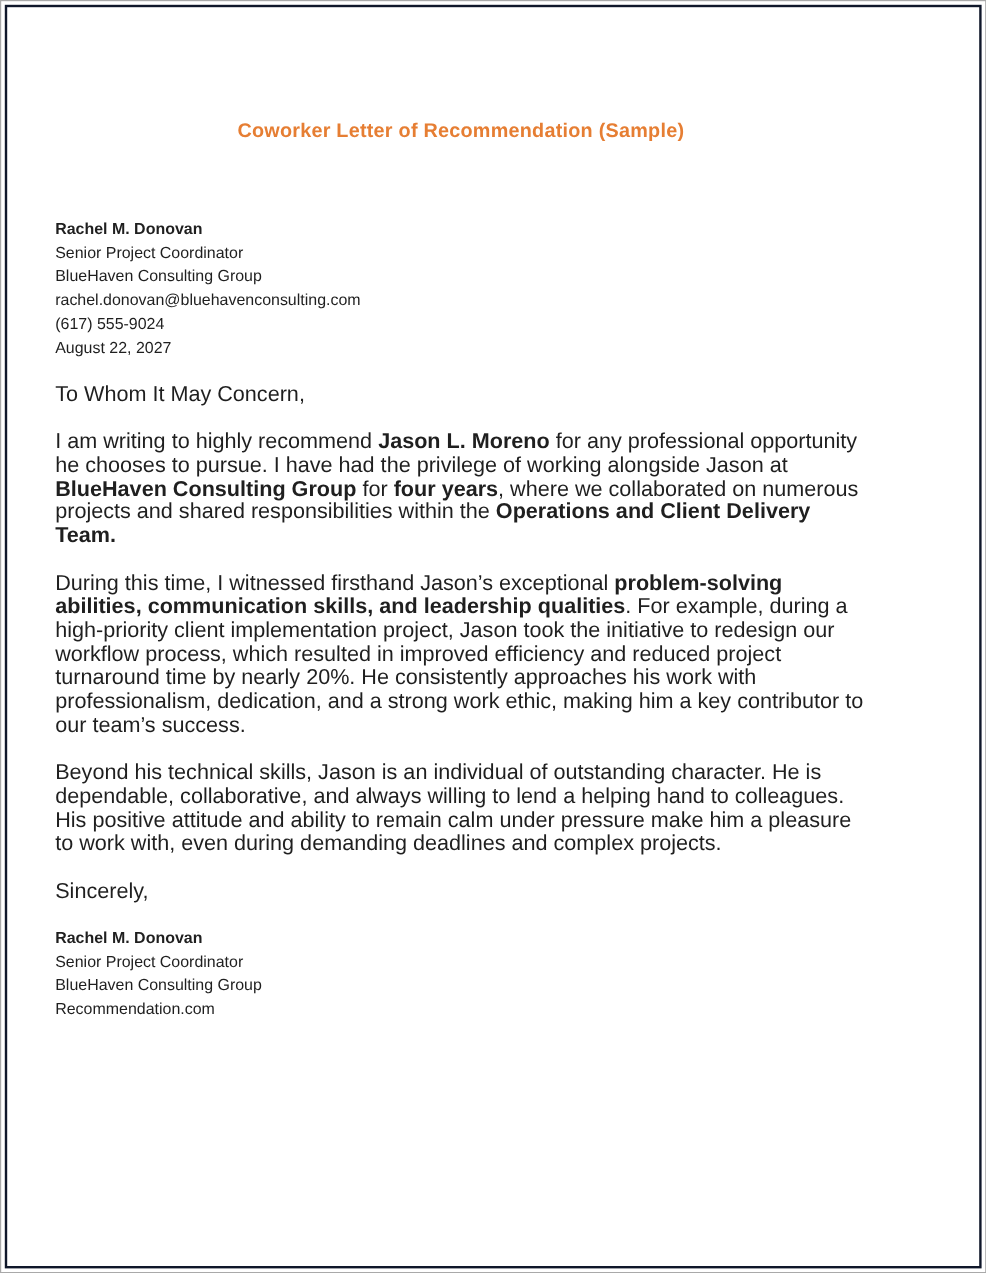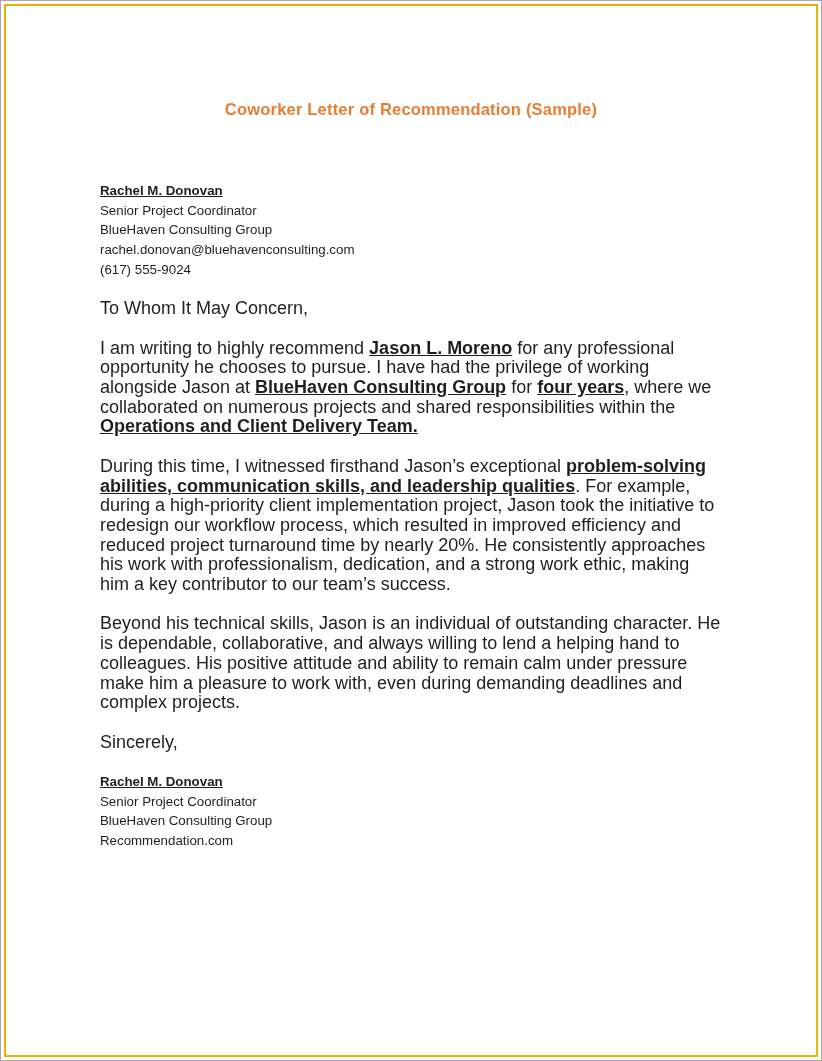--- a/index.html
+++ b/index.html
@@ -9,51 +9,52 @@
     box-sizing: border-box;
     border: 1px solid #a9a9a9;
     padding: 3px;
     background: #ffffff;
     font-family: "Liberation Sans", "DejaVu Sans", sans-serif;
     color: #1f1f1f;
   }
   .page-inner {
     box-sizing: border-box;
     height: 100%;
-    border: 2px solid #eab308;
-    padding: 62px 94px 0 94px;
+    border: 2px solid #0f172a;
+    padding: 62px 94px 0 40px;
     overflow: hidden;
   }
   .doc-title {
     margin: 32px 0 62px 0;
     text-align: center;
     font-size: 16.5px;
     font-weight: bold;
     color: #e67e33;
     letter-spacing: 0.2px;
   }
   .line  { margin: 0; font-size: 13.3px; line-height: 19.7px; }
   .para  { margin: 0 0 19.7px 0; font-size: 18px; line-height: 19.7px; }
   .block { margin: 0 0 19.7px 0; }
-  .b     { font-weight: bold; text-decoration: underline; }
+  .b     { font-weight: bold; }
 </style>
 </head>
 <body>
 
 <div class="page">
   <div class="page-inner">
 
     <h1 class="doc-title">Coworker Letter of Recommendation (Sample)</h1>
 
     <div class="block">
       <p class="line b">Rachel M. Donovan</p>
       <p class="line">Senior Project Coordinator</p>
       <p class="line">BlueHaven Consulting Group</p>
       <p class="line">rachel.donovan@bluehavenconsulting.com</p>
       <p class="line">(617) 555-9024</p>
+      <p class="line">August 22, 2027</p>
     </div>
 
     <p class="para">To Whom It May Concern,</p>
 
     <p class="para"><span>I am writing to highly recommend </span><span class="b">Jason L. Moreno</span><span> for any professional opportunity he chooses to pursue. I have had the privilege of working alongside Jason at </span><span class="b">BlueHaven Consulting Group</span><span> for </span><span class="b">four years</span><span>, where we collaborated on numerous projects and shared responsibilities within the </span><span class="b">Operations and Client Delivery Team.</span></p>
 
     <p class="para"><span>During this time, I witnessed firsthand Jason’s exceptional </span><span class="b">problem-solving abilities, communication skills, and leadership qualities</span><span>. For example, during a high-priority client implementation project, Jason took the initiative to redesign our workflow process, which resulted in improved efficiency and reduced project turnaround time by nearly 20%. He consistently approaches his work with professionalism, dedication, and a strong work ethic, making him a key contributor to our team’s success.</span></p>
 
     <p class="para"><span>Beyond his technical skills, Jason is an individual of outstanding character. He is dependable, collaborative, and always willing to lend a helping hand to colleagues. His positive attitude and ability to remain calm under pressure make him a pleasure to work with, even during demanding deadlines and complex projects.</span></p>
 

